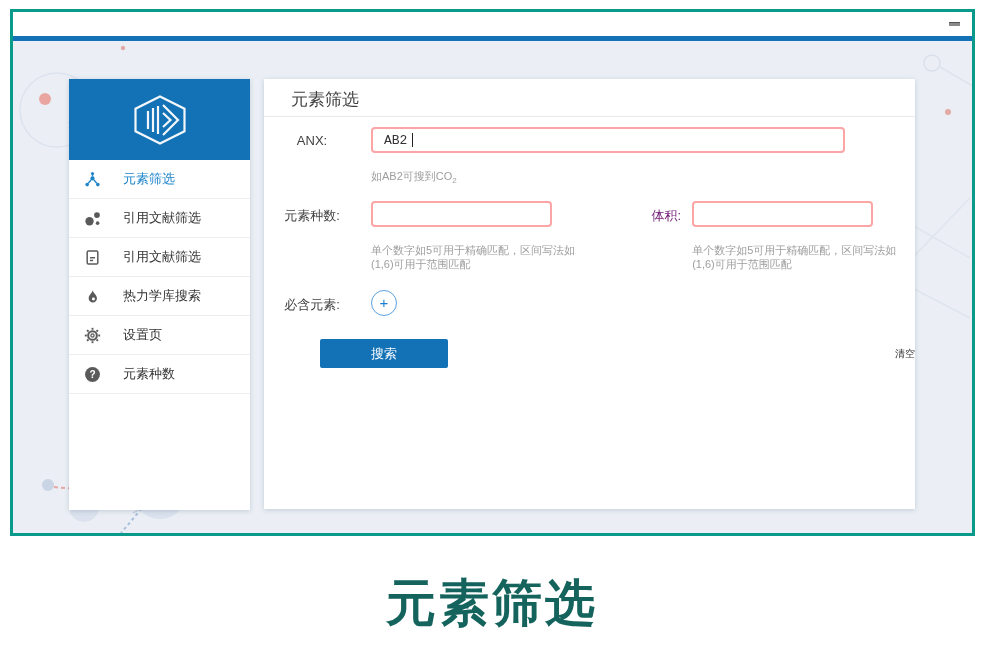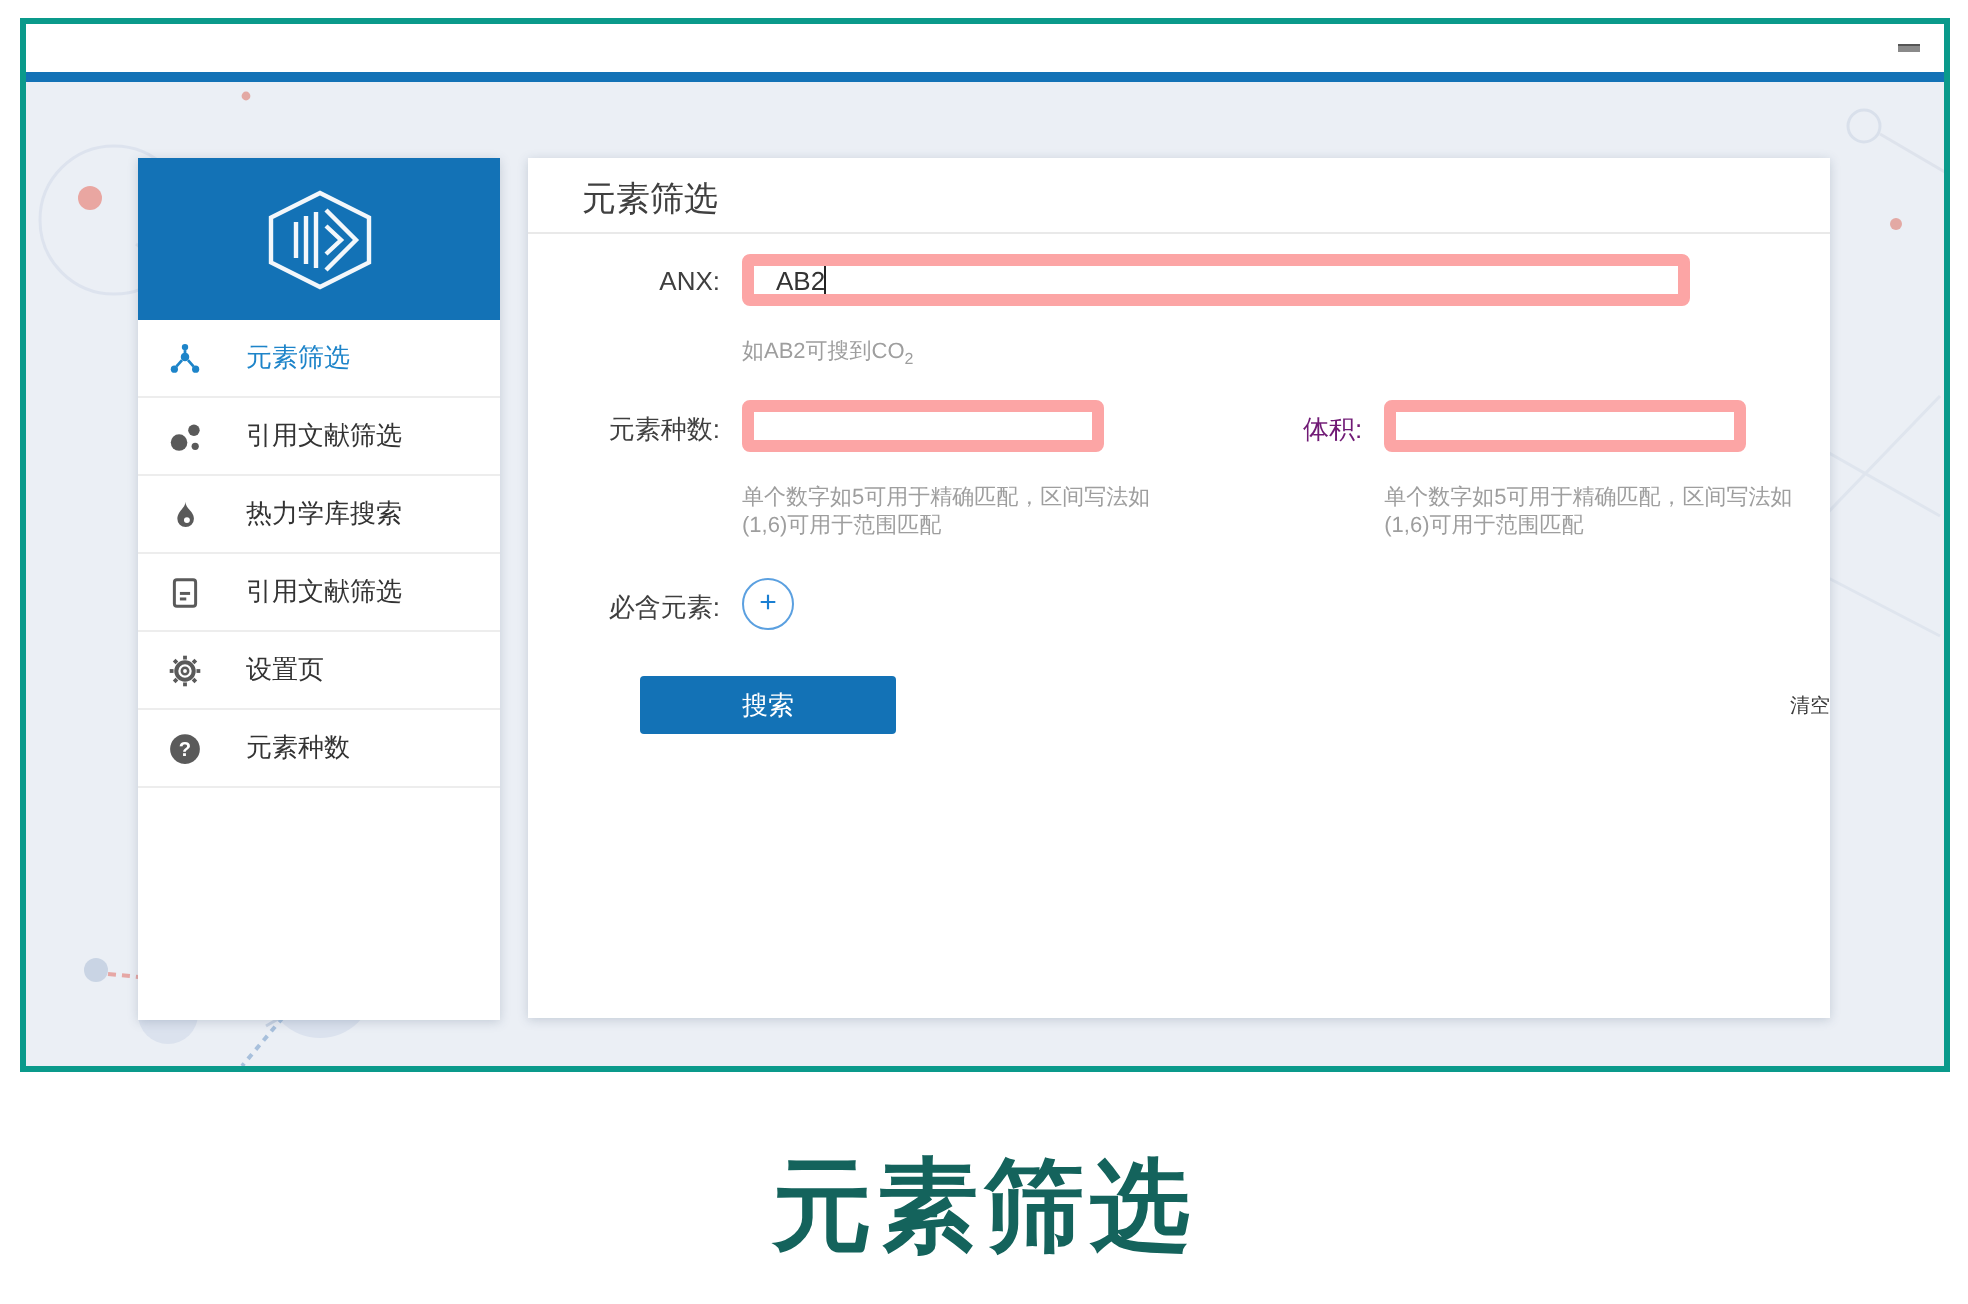--- a/index.html
+++ b/index.html
@@ -24,26 +24,26 @@
   .nav-item.active { color:#1d84c9; }
   .nav-item.active .nicon { color:#1d84c9; }
 
   .main-card { position:absolute; left:251px; top:38px; width:651px; height:430px;
     background:#fff; box-shadow:0 1px 5px rgba(60,80,110,.22); }
   .panel-header { height:38px; display:flex; align-items:center; padding:4px 27px 0;
     border-bottom:1px solid #e9e9e9; font-size:17px; color:#404040; }
   .panel-body { padding-top:10px; }
 
   .form-row { display:flex; align-items:flex-start; }
-  .f-label { width:96px; text-align:right; font-size:13px; color:#3f3f3f; padding-top:6px; flex:none; }
+  .f-label { width:96px; text-align:center; font-size:13px; color:#3f3f3f; padding-top:6px; flex:none; }
   .w-label { width:106px; text-align:right; font-size:13px; color:#701a75; padding-top:6px; flex:none; }
   .f-control { margin-left:11px; }
-  .txt { height:26px; border:6px solid #fca5a5; border-radius:4px; background:#fff;
+  .txt { height:26px; border:2px solid #fca5a5; border-radius:4px; background:#fff;
     font-size:13px; color:#333; padding:0 11px; outline:none;
-    font-family:Liberation Sans, sans-serif; }
+    font-family:Liberation Mono, monospace; }
   .anx-wrap { position:relative; display:inline-block; }
   .caret { position:absolute; left:41px; top:6px; width:1px; height:14px; background:#222; }
   .hint { font-size:11px; color:#9e9e9e; margin-top:16px; line-height:14px; }
   .hint sub { font-size:8px; }
 
   .plus-btn { width:26px; height:26px; border:1px solid #5ba0e0; border-radius:50%;
     color:#1a7fd2; background:transparent; font-size:15px; line-height:24px;
     text-align:center; cursor:pointer; display:inline-block; }
   .btn-row { margin-top:23px; margin-left:56px; display:flex; align-items:center;justify-content:space-between; }
   .search-btn { width:128px; height:29px; background:#1372b6; color:#fff; border:none;
@@ -120,35 +120,35 @@
             <circle cx="5.2" cy="10.6" r="3.9"></circle>
             <circle cx="12.2" cy="4.8" r="2.7"></circle>
             <circle cx="12.8" cy="12.4" r="1.7"></circle>
           </g>
         </svg>
         <span>引用文献筛选</span>
       </div>
 
       <div class="nav-item">
         <svg class="nicon" viewBox="0 0 16 16">
-          <path d="M8.2 1.5 C8.4 4.6 4.4 6.2 4.4 9.8 a3.9 3.9 0 0 0 7.8 0 C12.2 6.2 8 4.8 8.2 1.5 Z" fill="currentColor"></path>
-          <circle cx="8.9" cy="10.4" r="1.4" fill="#ffffff"></circle>
-        </svg>
-        <span>热力学库搜索</span>
-      </div>
-
-      <div class="nav-item">
-        <svg class="nicon" viewBox="0 0 16 16">
           <g fill="none" stroke="currentColor" stroke-width="1.4">
             <rect x="3" y="1.8" width="10" height="12.4" rx="1.2"></rect>
             <line x1="5.6" y1="8.2" x2="10.4" y2="8.2"></line>
             <line x1="5.6" y1="10.8" x2="8.6" y2="10.8"></line>
           </g>
         </svg>
         <span>引用文献筛选</span>
+      </div>
+
+      <div class="nav-item">
+        <svg class="nicon" viewBox="0 0 16 16">
+          <path d="M8.2 1.5 C8.4 4.6 4.4 6.2 4.4 9.8 a3.9 3.9 0 0 0 7.8 0 C12.2 6.2 8 4.8 8.2 1.5 Z" fill="currentColor"></path>
+          <circle cx="8.9" cy="10.4" r="1.4" fill="#ffffff"></circle>
+        </svg>
+        <span>热力学库搜索</span>
       </div>
 
       <div class="nav-item">
         <svg class="nicon" viewBox="0 0 16 16">
           <g stroke="currentColor" fill="none">
             <circle cx="8" cy="8" r="4.1" stroke-width="1.9"></circle>
             <circle cx="8" cy="8" r="1.5" stroke-width="1.2"></circle>
             <g stroke-width="1.8">
               <line x1="8" y1="0.8" x2="8" y2="2.6"></line>
                 <line x1="8" y1="13.4" x2="8" y2="15.2"></line>

